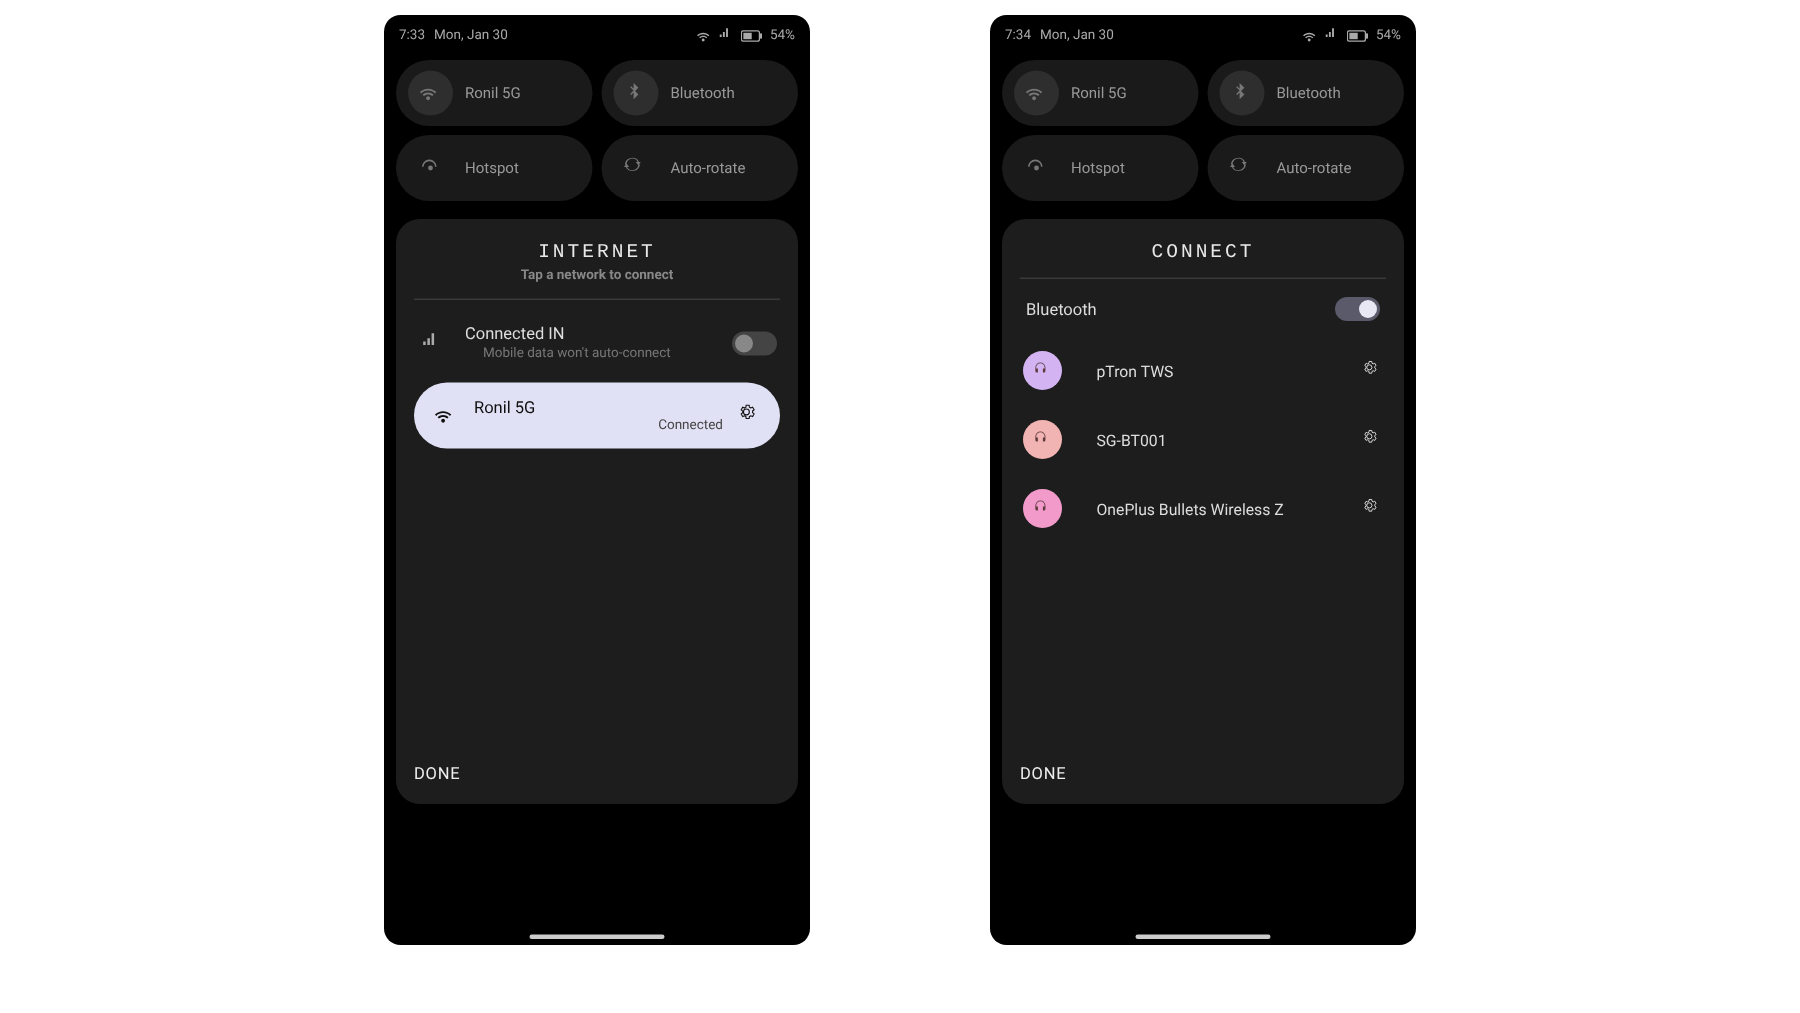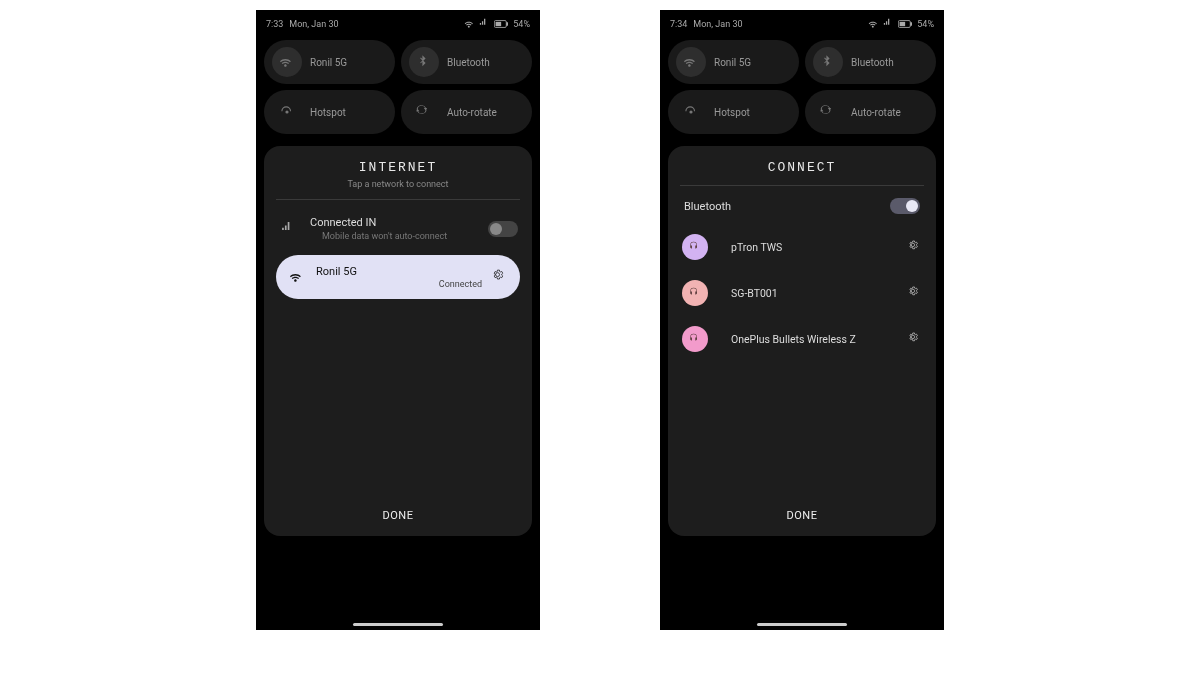--- a/index.html
+++ b/index.html
@@ -11,21 +11,21 @@
     display: flex;
     justify-content: center;
     align-items: flex-start;
     gap: 120px;
     padding-top: 10px;
   }
   .phone {
     width: 284px;
     height: 620px;
     background: #000;
-    border-radius: 0;
+    border-radius: 11px;
     overflow: hidden;
     position: relative;
     color: #ccc;
   }
   .status-bar {
     display: flex;
     justify-content: space-between;
     align-items: center;
     padding: 8px 10px 2px 10px;
     font-size: 9px;
@@ -73,20 +73,21 @@
     letter-spacing: 2px;
     font-size: 13px;
     color: #e8e8e8;
     font-weight: 500;
   }
   .panel-sub {
     text-align: center;
     font-size: 9px;
     color: #888;
     margin-top: 4px;
+    font-weight: bold;
   }
   .panel-hr {
     border: none;
     border-top: 1px solid #3a3a3a;
     margin: 10px 0 6px 0;
   }
   .row {
     display: flex;
     align-items: center;
     padding: 10px 2px;
@@ -146,21 +147,21 @@
   }
   .device .avatar {
     width: 26px; height: 26px; border-radius: 50%;
     display: flex; align-items: center; justify-content: center;
     flex-shrink: 0;
   }
   .device .name { flex: 1; font-size: 10.5px; color: #ddd; margin-left: 13px; }
   .device .gear { color: #ddd; cursor: pointer; }
   .done-btn {
     margin-top: auto;
-    text-align: center;
+    text-align: left;
     font-size: 11px;
     color: #eee;
     padding: 10px 0 4px 0;
     cursor: pointer;
     letter-spacing: 0.5px;
   }
   .nav-pill {
     position: absolute;
     bottom: 4px;
     left: 50%;

